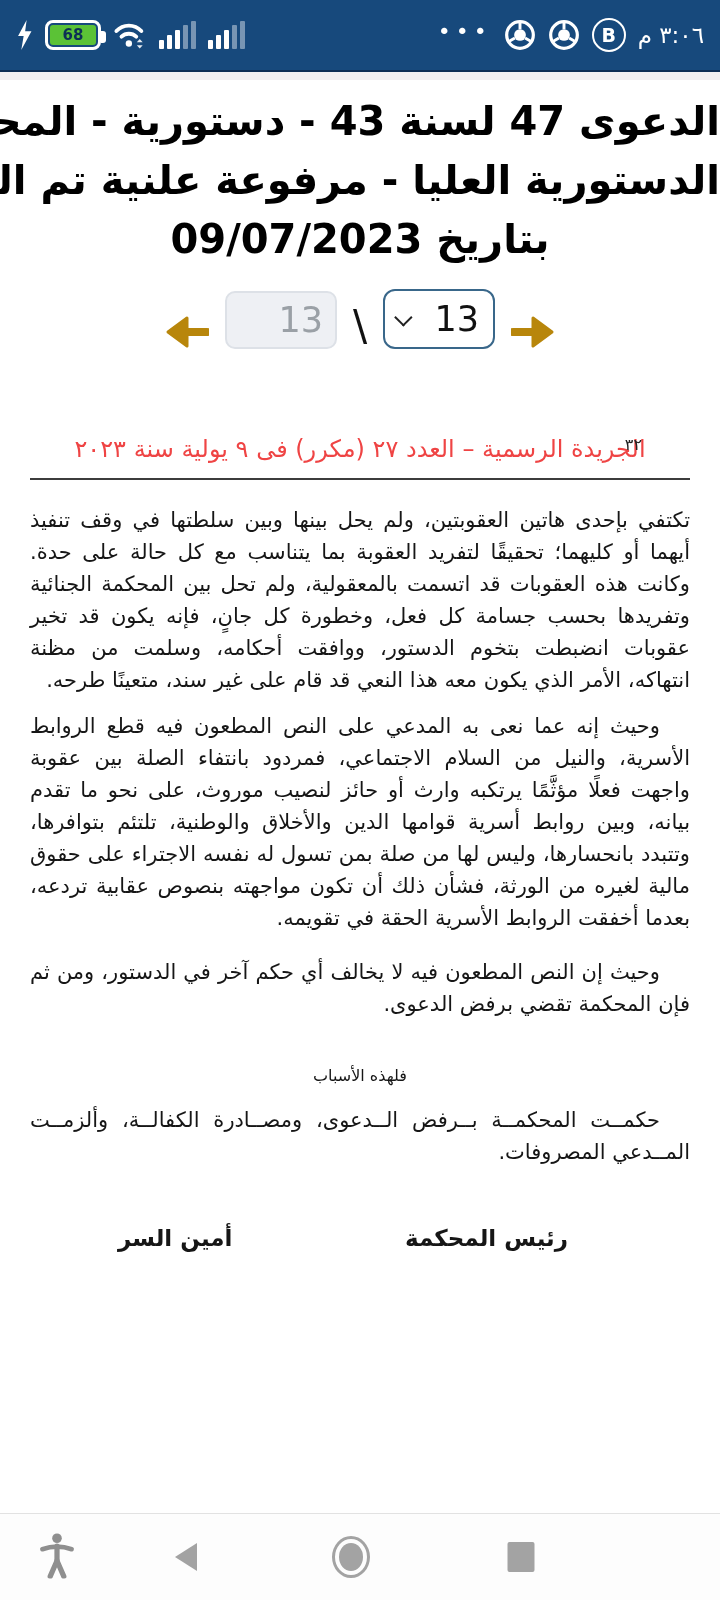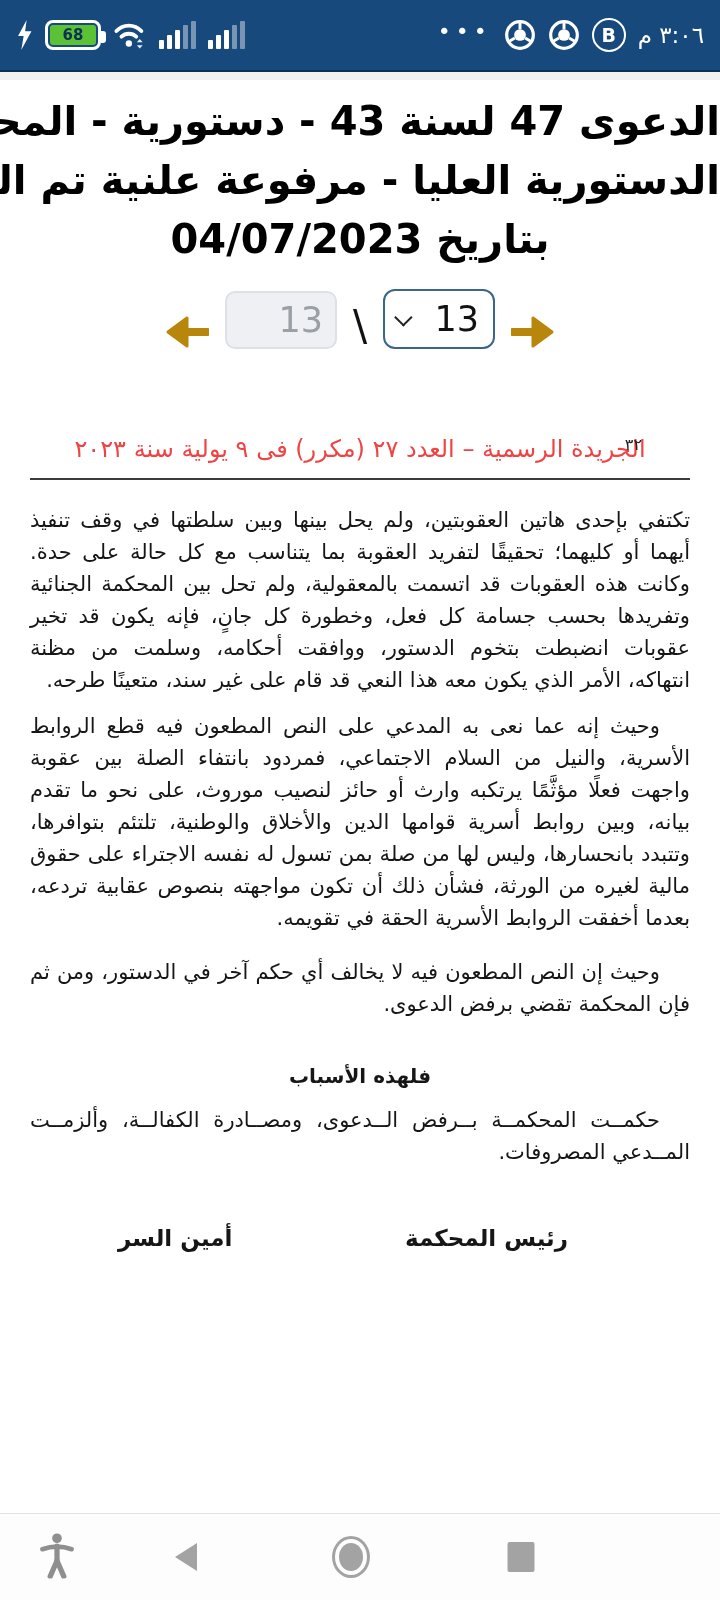--- a/index.html
+++ b/index.html
@@ -61,21 +61,21 @@
   .document { direction: rtl; padding: 0 30px; margin-top: 86px; color: #161616; }
   .gaz-header { position: relative; }
   .gaz-num { position: absolute; right: 48px; top: 0; font-size: 16px; color: #222; }
   .gaz-line { text-align: center; font-size: 24px; color: #ef4444; }
   .gaz-rule { border: none; border-top: 2.5px solid #3c3c3c; margin-top: 15px; }
   .doc-body { margin-top: 24px; font-size: 21px; line-height: 32px; text-align: justify; }
   .doc-body p.cont { margin-bottom: 14px; }
   .doc-body p.indent { text-indent: 30px; }
   .doc-body p.p2 { margin-bottom: 22px; }
   .doc-body p.p3 { margin-bottom: 0; }
-  .reasons-heading { text-align: center; font-size: 20px; font-weight: bold; margin: 40px 0 12px; }
+  .reasons-heading { text-align: center; font-size: 16px; font-weight: normal; margin: 40px 0 12px; }
   .ruling { text-indent: 30px; }
   .signatures { display: flex; justify-content: space-between; margin-top: 54px;
     padding-right: 122px; padding-left: 88px; font-size: 23px; font-weight: bold; }
 
   
   .bottom-nav { position: absolute; bottom: 0; left: 0; width: 720px; height: 87px;
     background: #fdfdfd; border-top: 1px solid #e2e2e2; }
   .nav-item { position: absolute; top: 50%; transform: translate(-50%, -50%);
     background: none; border: none; cursor: pointer; padding: 0; }
   .nav-acc { left: 57px; }
@@ -138,21 +138,21 @@
       <span class="b-bubble">B</span>
       <span class="sb-time">٣:٠٦ م</span>
     </div>
   </header>
 
   <div class="subbar"></div>
 
   <section class="title-wrap">
     <div class="title-line">الدعوى 47 لسنة 43 - دستورية - المحكمة</div>
     <div class="title-line">الدستورية العليا - مرفوعة علنية تم الحكم</div>
-    <div class="title-line">بتاريخ 04/07/2023</div>
+    <div class="title-line">بتاريخ 09/07/2023</div>
   </section>
 
   <section class="pager">
     <button class="arrow-btn">
       <svg width="44" height="34" viewBox="0 0 44 34">
         <path d="M42 17 H18" stroke="#b8860b" stroke-width="8" stroke-linecap="round"></path>
         <path d="M22 3 L3 17 L22 31 Z" fill="#b8860b" stroke="#b8860b" stroke-width="3" stroke-linejoin="round"></path>
       </svg>
     </button>
     <div class="page-input">13</div>

